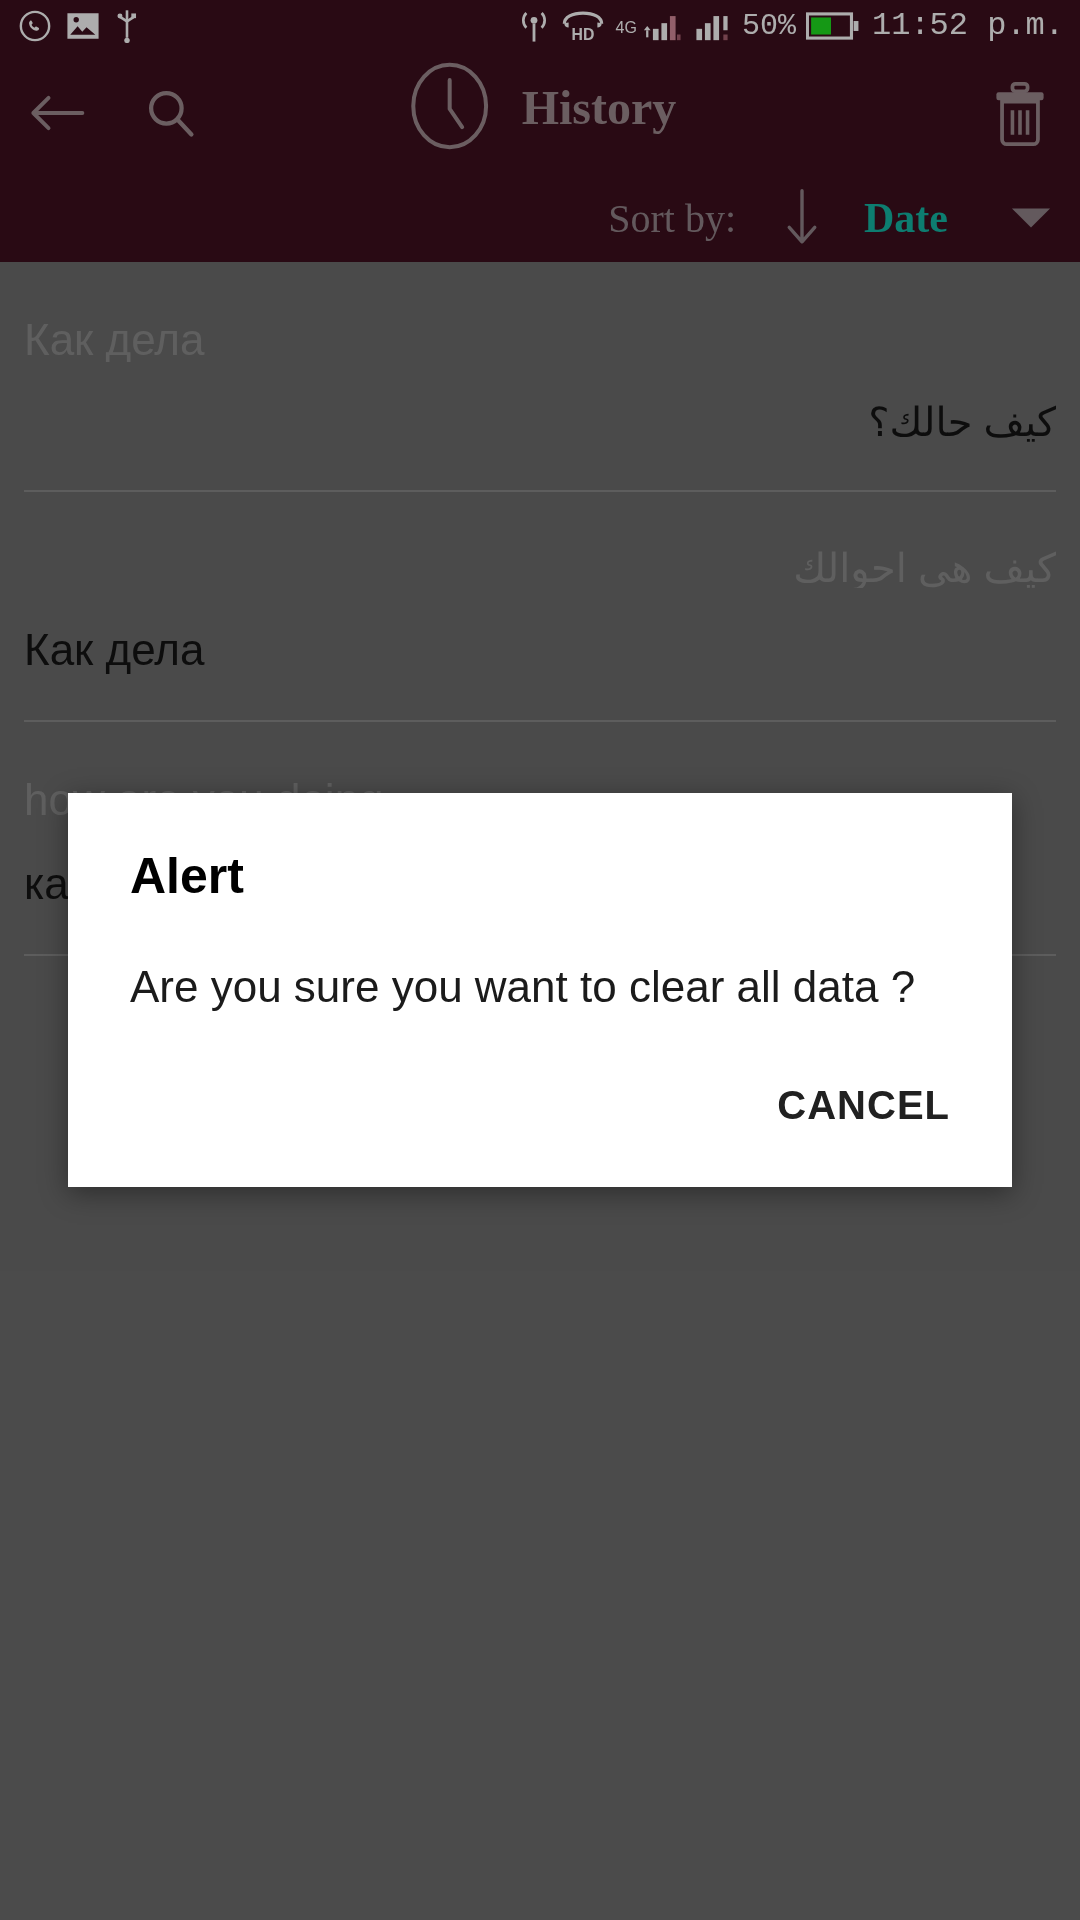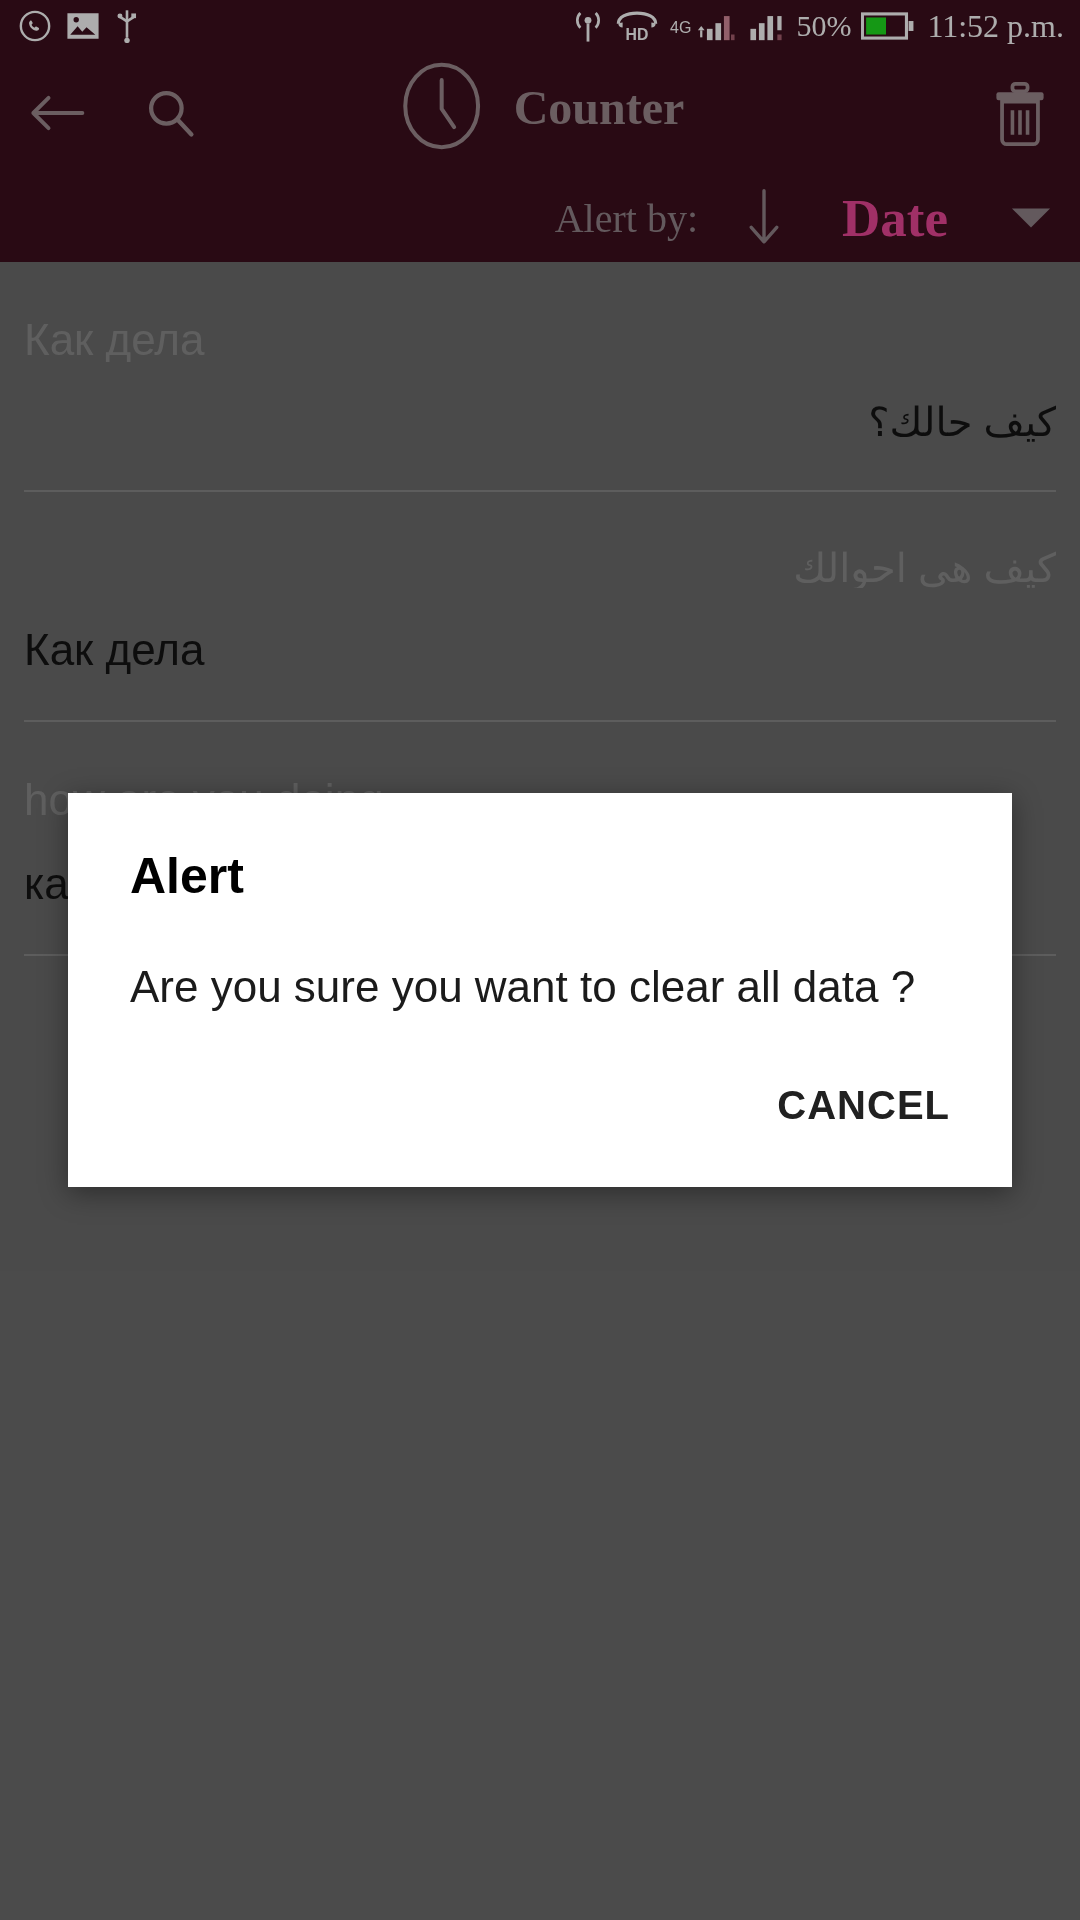--- a/index.html
+++ b/index.html
@@ -39,21 +39,21 @@
     display: flex;
     align-items: center;
     gap: 10px;
     padding-right: 16px;
     color: #ffffff;
   }
   .sicon { display: block; }
   .status-text {
     color: #ffffff;
     font-size: 30px;
-    font-family: Liberation Serif, serif;
+    font-family: Liberation Mono, monospace;
     letter-spacing: 0px;
     line-height: 1;
     white-space: nowrap;
   }
   #clock-text {
     font-size: 32px;
     margin-left: 2px;
   }
   .net-group {
     display: flex;
@@ -151,25 +151,25 @@
     font-size: 40px;
     white-space: nowrap;
   }
   #sort-direction-icon {
     margin-left: 44px;
     width: 44px;
     display: flex;
     justify-content: center;
   }
   #sort-field-label {
-    color: #ec4899;
+    color: #14b8a6;
     font-family: "Liberation Serif", serif;
     font-weight: bold;
-    font-size: 53px;
-    margin-left: 56px;
+    font-size: 42px;
+    margin-left: 40px;
     white-space: nowrap;
   }
   #sort-dropdown-icon {
     margin-left: 62px;
     display: flex;
     align-items: center;
   }
 
   
   #content {
@@ -366,37 +366,37 @@
         </svg>
       </div>
 
       <div id="title-block">
         <span>
           <svg width="92" height="92" viewBox="0 0 48 48">
             <ellipse cx="24" cy="24" rx="19" ry="21.5" fill="none" stroke="#9e8b90" stroke-width="2.1"></ellipse>
             <path d="M24 10.5V25.5L30.5 35" stroke="#9e8b90" stroke-width="2.1" fill="none" stroke-linecap="round" stroke-linejoin="round"></path>
           </svg>
         </span>
-        <span id="page-title">Counter</span>
+        <span id="page-title">History</span>
       </div>
 
       <div id="delete-button">
         <svg width="62" height="68" viewBox="0 0 32 36">
           <rect x="12" y="2" width="8" height="4" rx="1.6" fill="none" stroke="#9e8b90" stroke-width="2"></rect>
           <rect x="3.5" y="6.5" width="25" height="4.2" rx="1.2" fill="#9e8b90"></rect>
           <path d="M6.5 11.5h19v20a2.5 2.5 0 01-2.5 2.5H9a2.5 2.5 0 01-2.5-2.5z" fill="none" stroke="#9e8b90" stroke-width="2"></path>
           <path d="M12 16v13M16 16v13M20 16v13" stroke="#9e8b90" stroke-width="1.9"></path>
         </svg>
       </div>
     </div>
 
     <div id="sort-bar">
 
       <div id="sort-controls">
-        <span id="sort-by-label">Alert by:</span>
+        <span id="sort-by-label">Sort by:</span>
         <span id="sort-direction-icon">
           <svg width="34" height="58" viewBox="0 0 20 34">
             <path d="M10 1v29M2.5 22.5L10 31l7.5-8.5" stroke="#93848a" stroke-width="2" fill="none" stroke-linecap="round" stroke-linejoin="round"></path>
           </svg>
         </span>
         <span id="sort-field-label">Date</span>
         <span id="sort-dropdown-icon">
           <svg width="42" height="26" viewBox="0 0 24 15">
             <path d="M1 2h22l-11 11z" fill="#93848a"></path>
           </svg>

